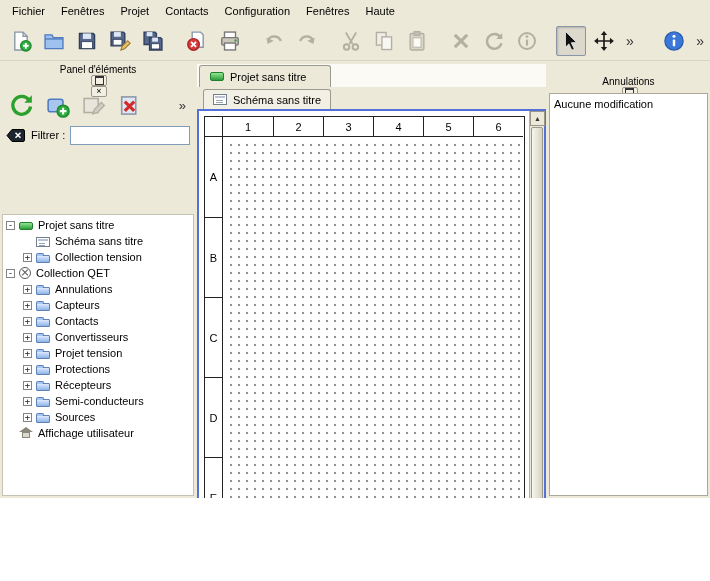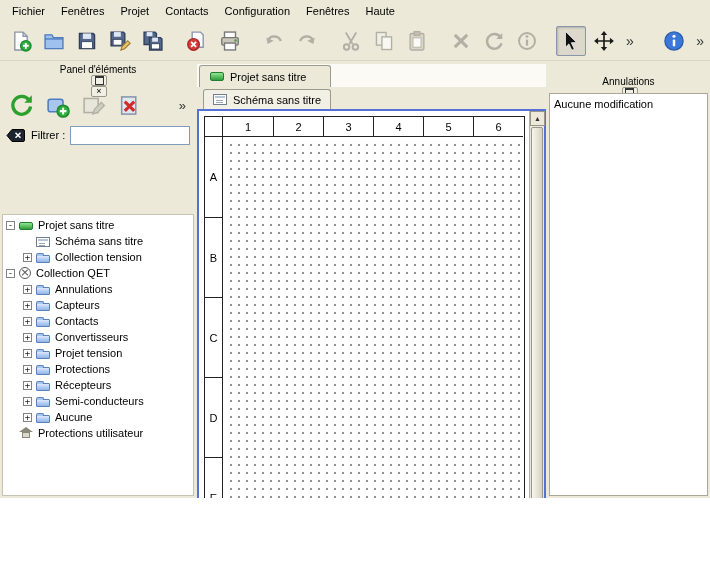--- a/index.html
+++ b/index.html
@@ -376,27 +376,27 @@
         <div class="tree-row">
           <span class="indent" style="width: 20px;"></span>
           <span class="exp">+</span>
           <span class="ti ti-folder"></span>
           <span class="tree-label">Semi-conducteurs</span>
         </div>
         <div class="tree-row">
           <span class="indent" style="width: 20px;"></span>
           <span class="exp">+</span>
           <span class="ti ti-folder"></span>
-          <span class="tree-label">Aucune</span>
+          <span class="tree-label">Sources</span>
         </div>
         <div class="tree-row">
           <span class="indent" style="width: 3px;"></span>
           <span class="exp hidden"></span>
           <span class="ti ti-home"></span>
-          <span class="tree-label">Protections utilisateur</span>
+          <span class="tree-label">Affichage utilisateur</span>
         </div>
       </div>
   </div>
 
   <div id="center">
     <div id="project-tabbar">
       <div class="proj-tab">
         <span class="pt-icon"></span>
         <span>Projet sans titre</span>
       </div>

